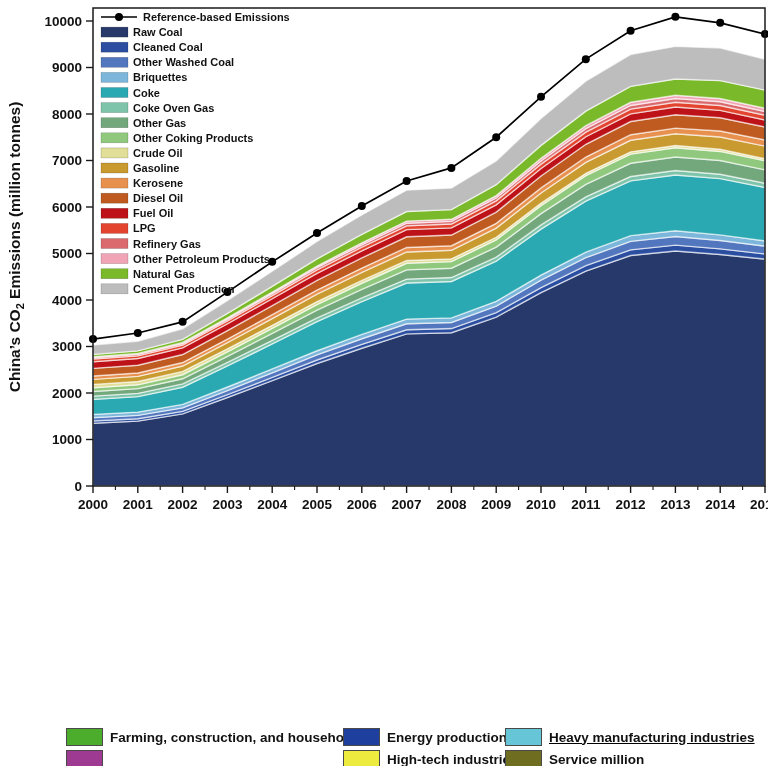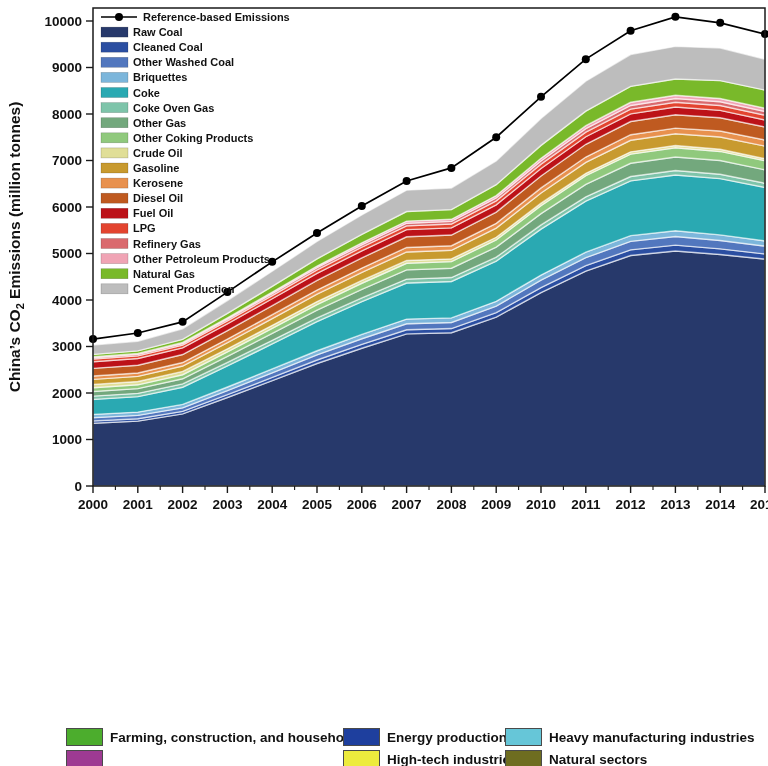--- a/index.html
+++ b/index.html
@@ -164,29 +164,29 @@
   
   <div id="bottom-legend">
       <div class="leg-item" style="left: 66px; top: 728px;">
         <span class="sw" style="background: rgb(76, 173, 45);"></span>
         <span class="lab">Farming, construction, and household</span>
       </div>
       <div class="leg-item" style="left: 343px; top: 728px;">
         <span class="sw" style="background: rgb(30, 63, 158);"></span>
         <span class="lab">Energy production</span>
       </div>
-      <div class="leg-item" style="left: 505px; top: 728px;">
+      <div class="leg-item" style="left: 505px; top: 728px; text-decoration: underline;">
         <span class="sw" style="background: rgb(102, 198, 216);"></span>
         <span class="lab">Heavy manufacturing industries</span>
       </div>
       <div class="leg-item" style="left: 66px; top: 750px;">
         <span class="sw" style="background: rgb(158, 58, 146);"></span>
       </div>
       <div class="leg-item" style="left: 343px; top: 750px;">
         <span class="sw" style="background: rgb(237, 235, 61);"></span>
         <span class="lab">High-tech industries</span>
       </div>
       <div class="leg-item" style="left: 505px; top: 750px;">
         <span class="sw" style="background: rgb(110, 109, 32);"></span>
-        <span class="lab">Natural sectors</span>
+        <span class="lab">Service million</span>
       </div>
     </div>
 </div>
 
 </body></html>

